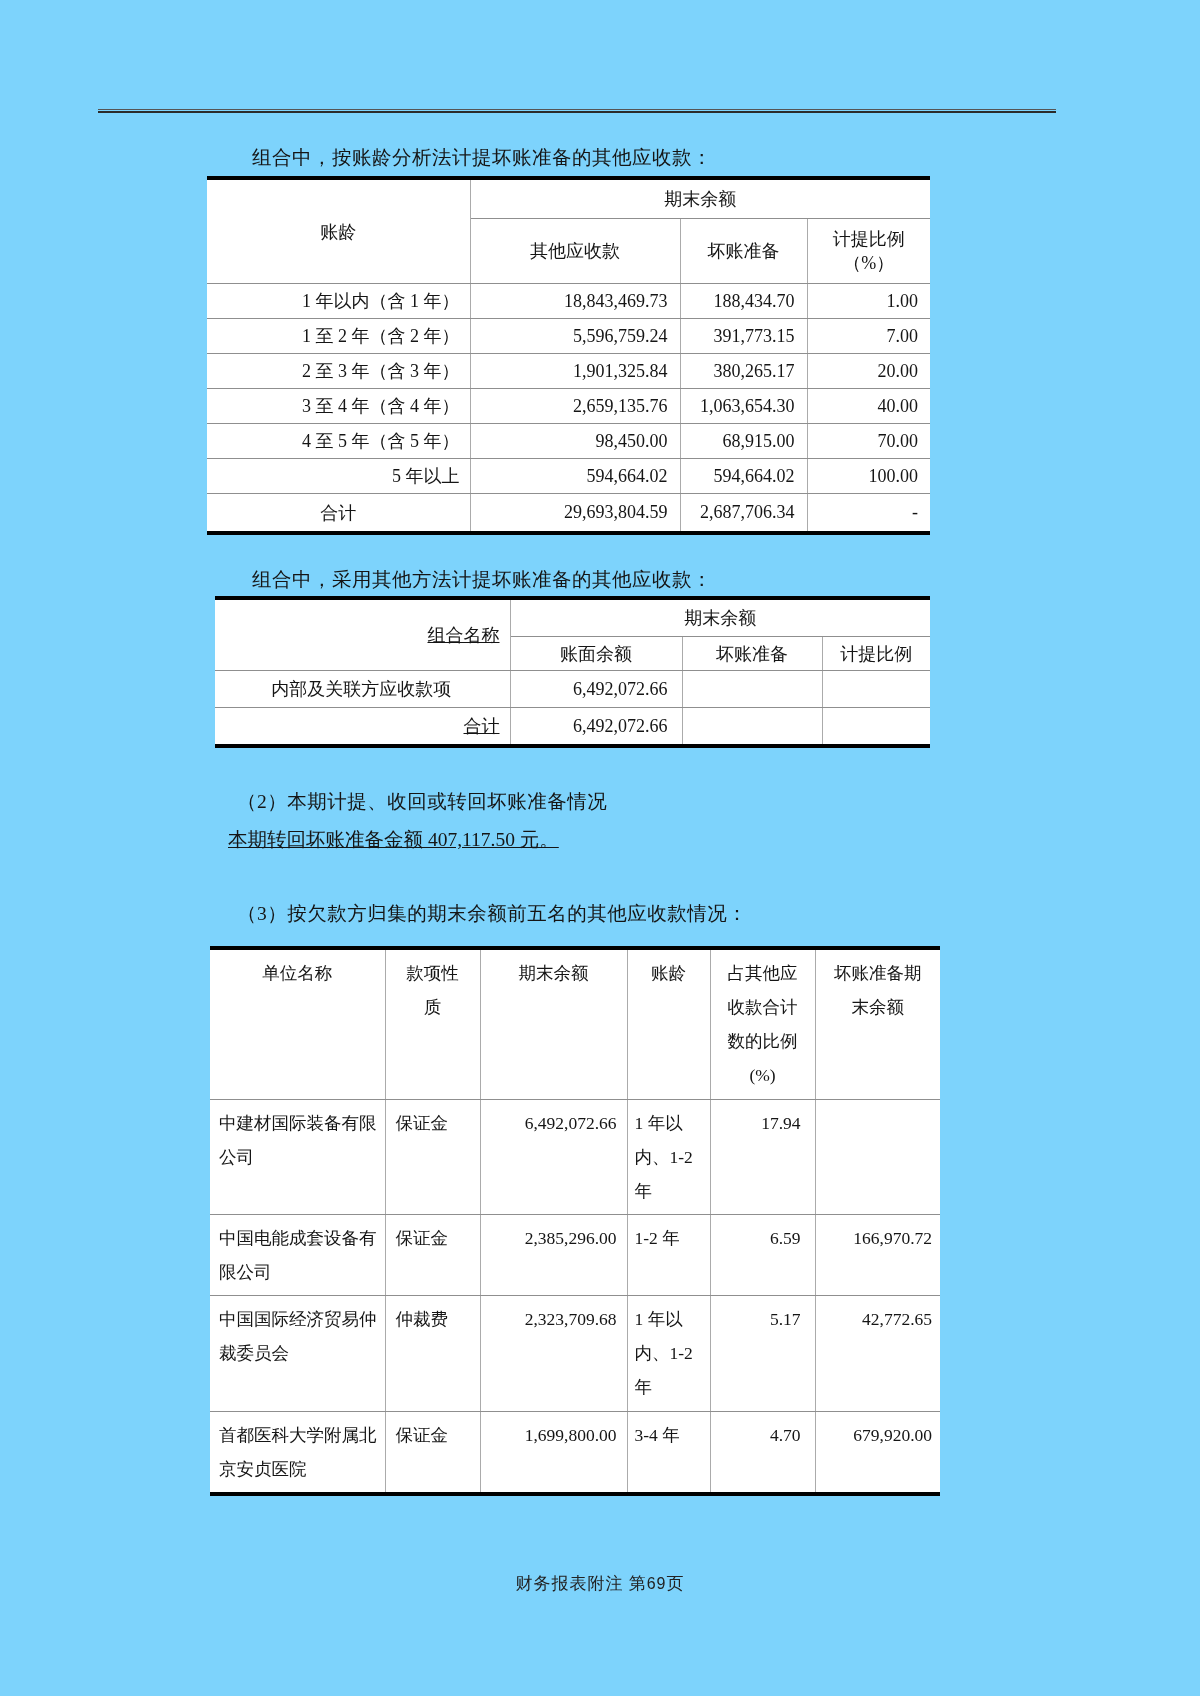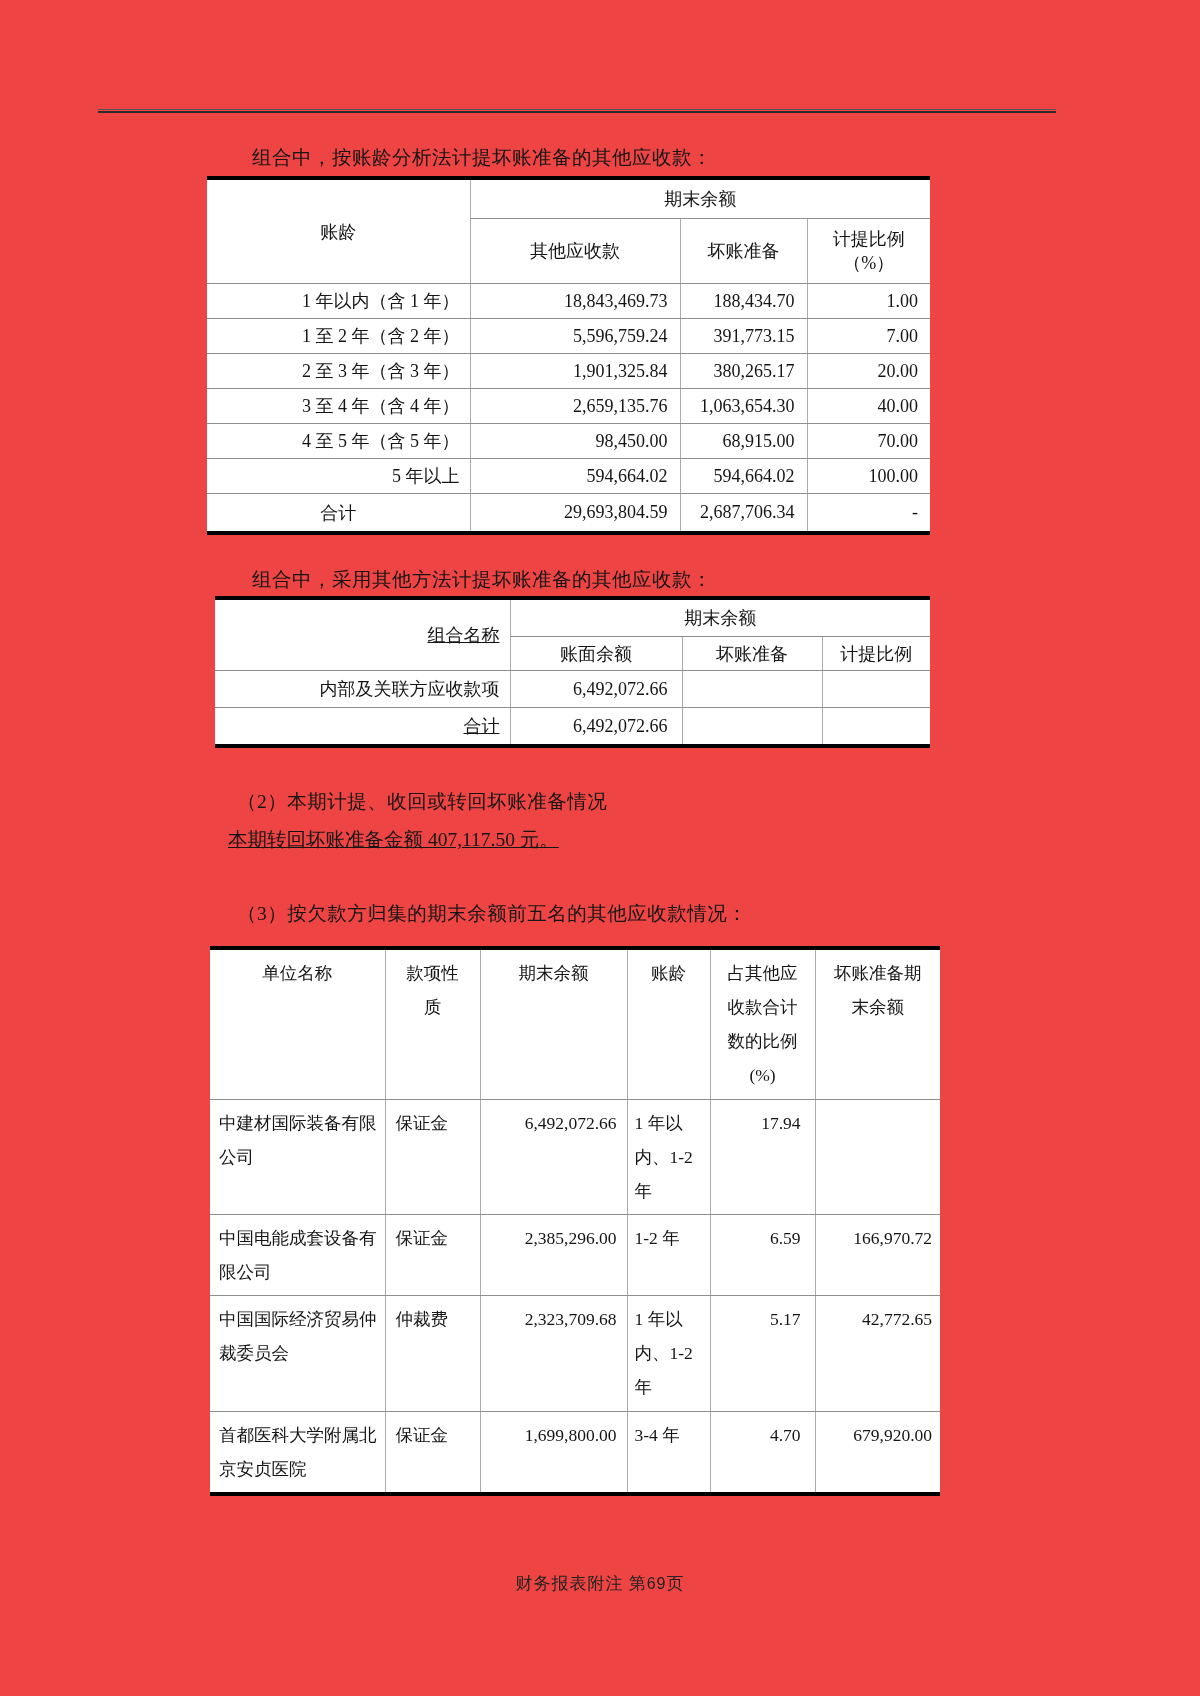--- a/index.html
+++ b/index.html
@@ -2,21 +2,21 @@
 <html><head>
 <meta charset="utf-8">
 <style>
   html,body { margin:0; padding:0; background:#ffffff; }
   body {
     width:1200px; height:1696px; position:relative;
     font-family:"Liberation Serif","DejaVu Serif",serif;
     color:#151515;
     -webkit-font-smoothing:antialiased;
   }
-  .page { position:absolute; inset:0; background:#ef4444; }
+  .page { position:absolute; inset:0; background:#7dd3fc; }
 
   .top-rule {
     position:absolute; left:98px; top:109px; width:958px; height:1px;
     border-top:1px solid #555; border-bottom:2px solid #2b2b2b;
   }
 
   .sec-title { position:absolute; font-size:19.5px; letter-spacing:0.5px; white-space:nowrap; }
   .t1-title { left:252px; top:144px; }
   .t2-title { left:252px; top:566px; }
   .note-h   { left:237px; top:788px; }
@@ -42,21 +42,21 @@
   .tbl1 .lbl { text-align:right; padding-left:8px; }
   .tbl1 .num { text-align:right; padding-right:12px; }
   .tbl1 .ctr { text-align:center; }
   .tbl1 .tot td { height:37px; }
 
   
   .tbl2 { left:215px; top:596px; width:715px; }
   .tbl2 td { height:36px; vertical-align:middle; }
   .tbl2 .ghead { height:36px; text-align:center; }
   .tbl2 .shead { height:33px; text-align:center; }
-  .tbl2 .lbl { text-align:right; padding-left:8px;margin-top:36px; }
+  .tbl2 .lbl { text-align:center; padding-left:8px;margin-top:36px; }
   .tbl2 .num { text-align:right; padding-right:14px; }
   .tbl2 .ctr { text-align:right;text-decoration:underline; }
 
   
   .tbl3 { left:210px; top:946px; width:730px; }
   .tbl3 td { font-size:17.5px; vertical-align:top; line-height:1.95; padding:6px 8px; word-break:break-all; }
   .tbl3 .hd { text-align:center; }
   .tbl3 .hd .wrapbox { display:inline-block; word-break:break-all; text-align:center; }
   .w3 { width:3.05em; }
   .w4 { width:4.1em; }

